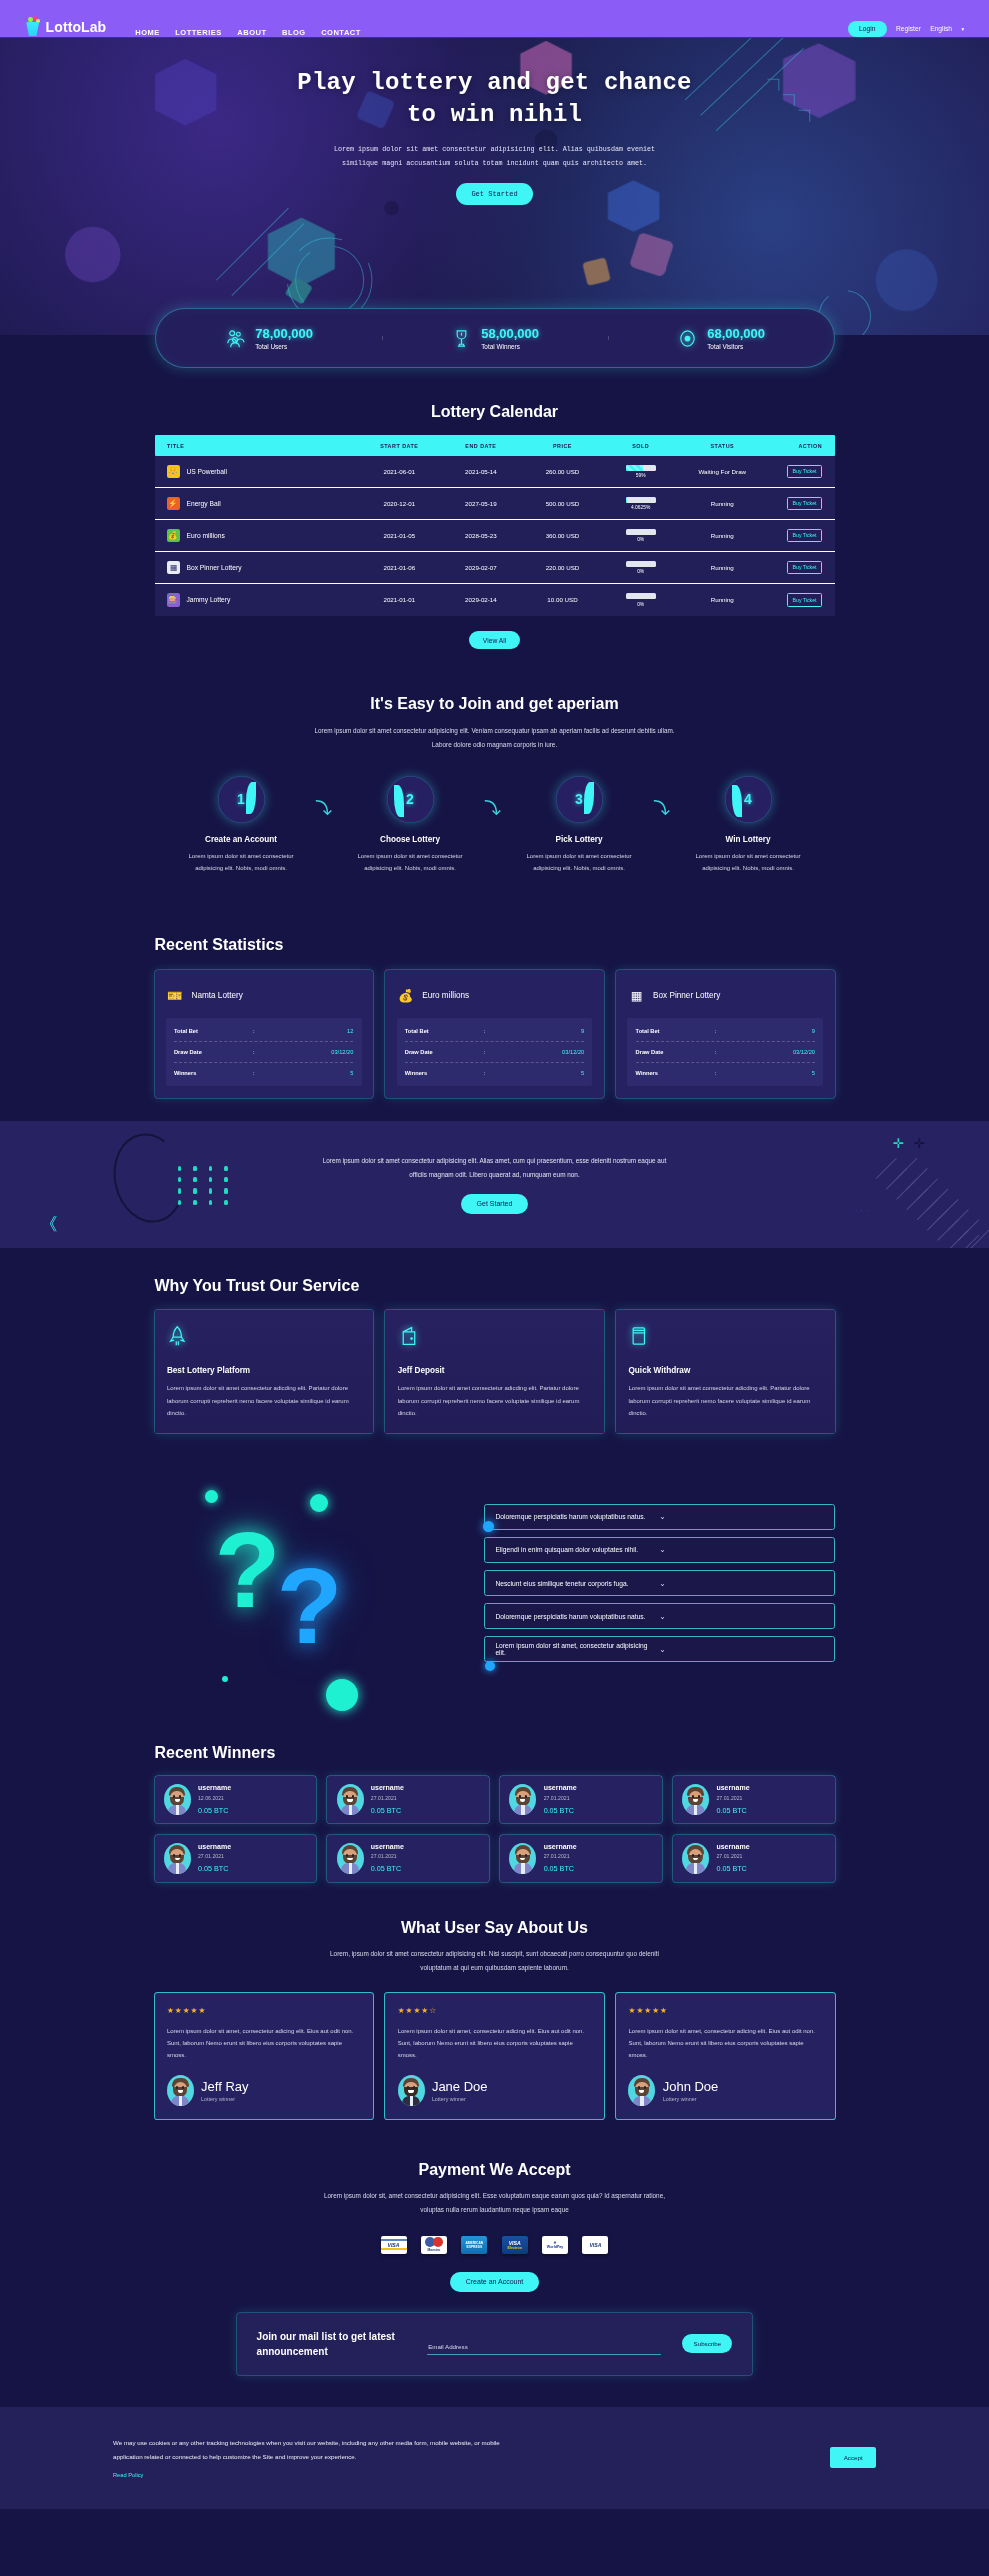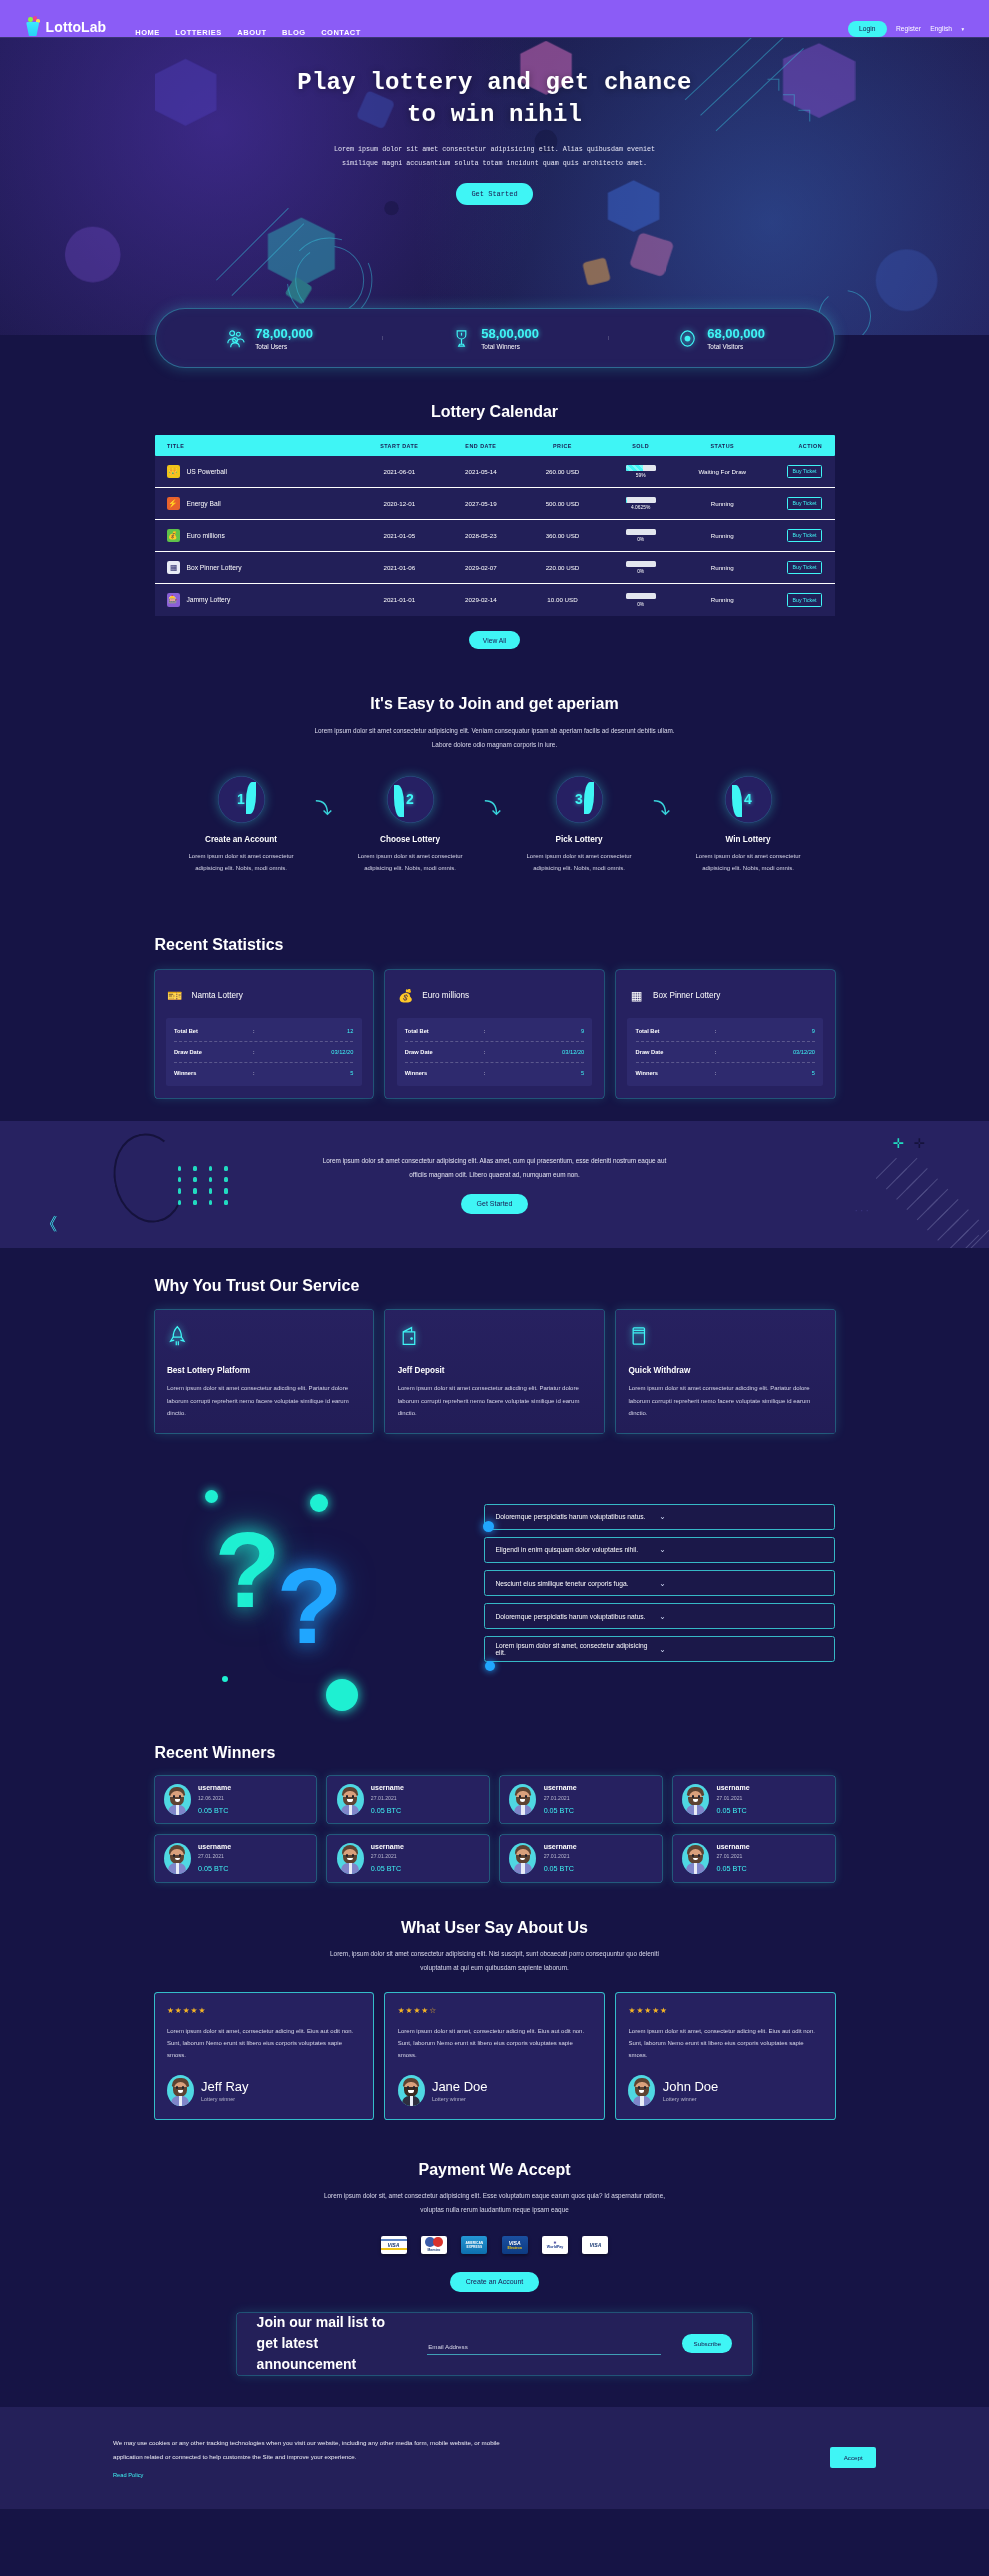--- a/index.html
+++ b/index.html
@@ -302,21 +302,21 @@
   .wp-t { font-size:3.6px; font-weight:bold; color:#1b3a8c; }
   .pay-cta { text-align:center; margin-top:17.5px; }
 
   
   .news-wrap { display:flex; justify-content:center; padding-bottom:32px; }
   .news {
     width:515px; height:62px; border-radius:2.6px; background:#242059;
     box-shadow:0 0 0 0.5px rgba(63,245,245,.45), 0 0 11.3px rgba(63,245,245,.18);
     display:flex; align-items:center; padding:0 19.6px; gap:21.6px;
   }
-  .news h3 { font-size:14px; line-height:1.5; width:149px; }
+  .news h3 { font-size:10px; line-height:1.5; width:149px; }
   .news-field { flex:1; position:relative; padding-top:6.2px; }
   .news-field input {
     width:100%; background:transparent; border:none;
     border-bottom:0.5px solid #3f9fb5; color:#fff;
     font-size:6.2px; font-family:inherit; padding:4.1px 1px; outline:none;
   }
   .news-field input::placeholder { color:#dcdcec; }
   .btn-sub {
     background:#3ff5f5; color:#17144a; border:none; border-radius:12.4px;
     padding:6.2px 11.3px; font-size:6.2px; font-family:inherit; cursor:pointer;

